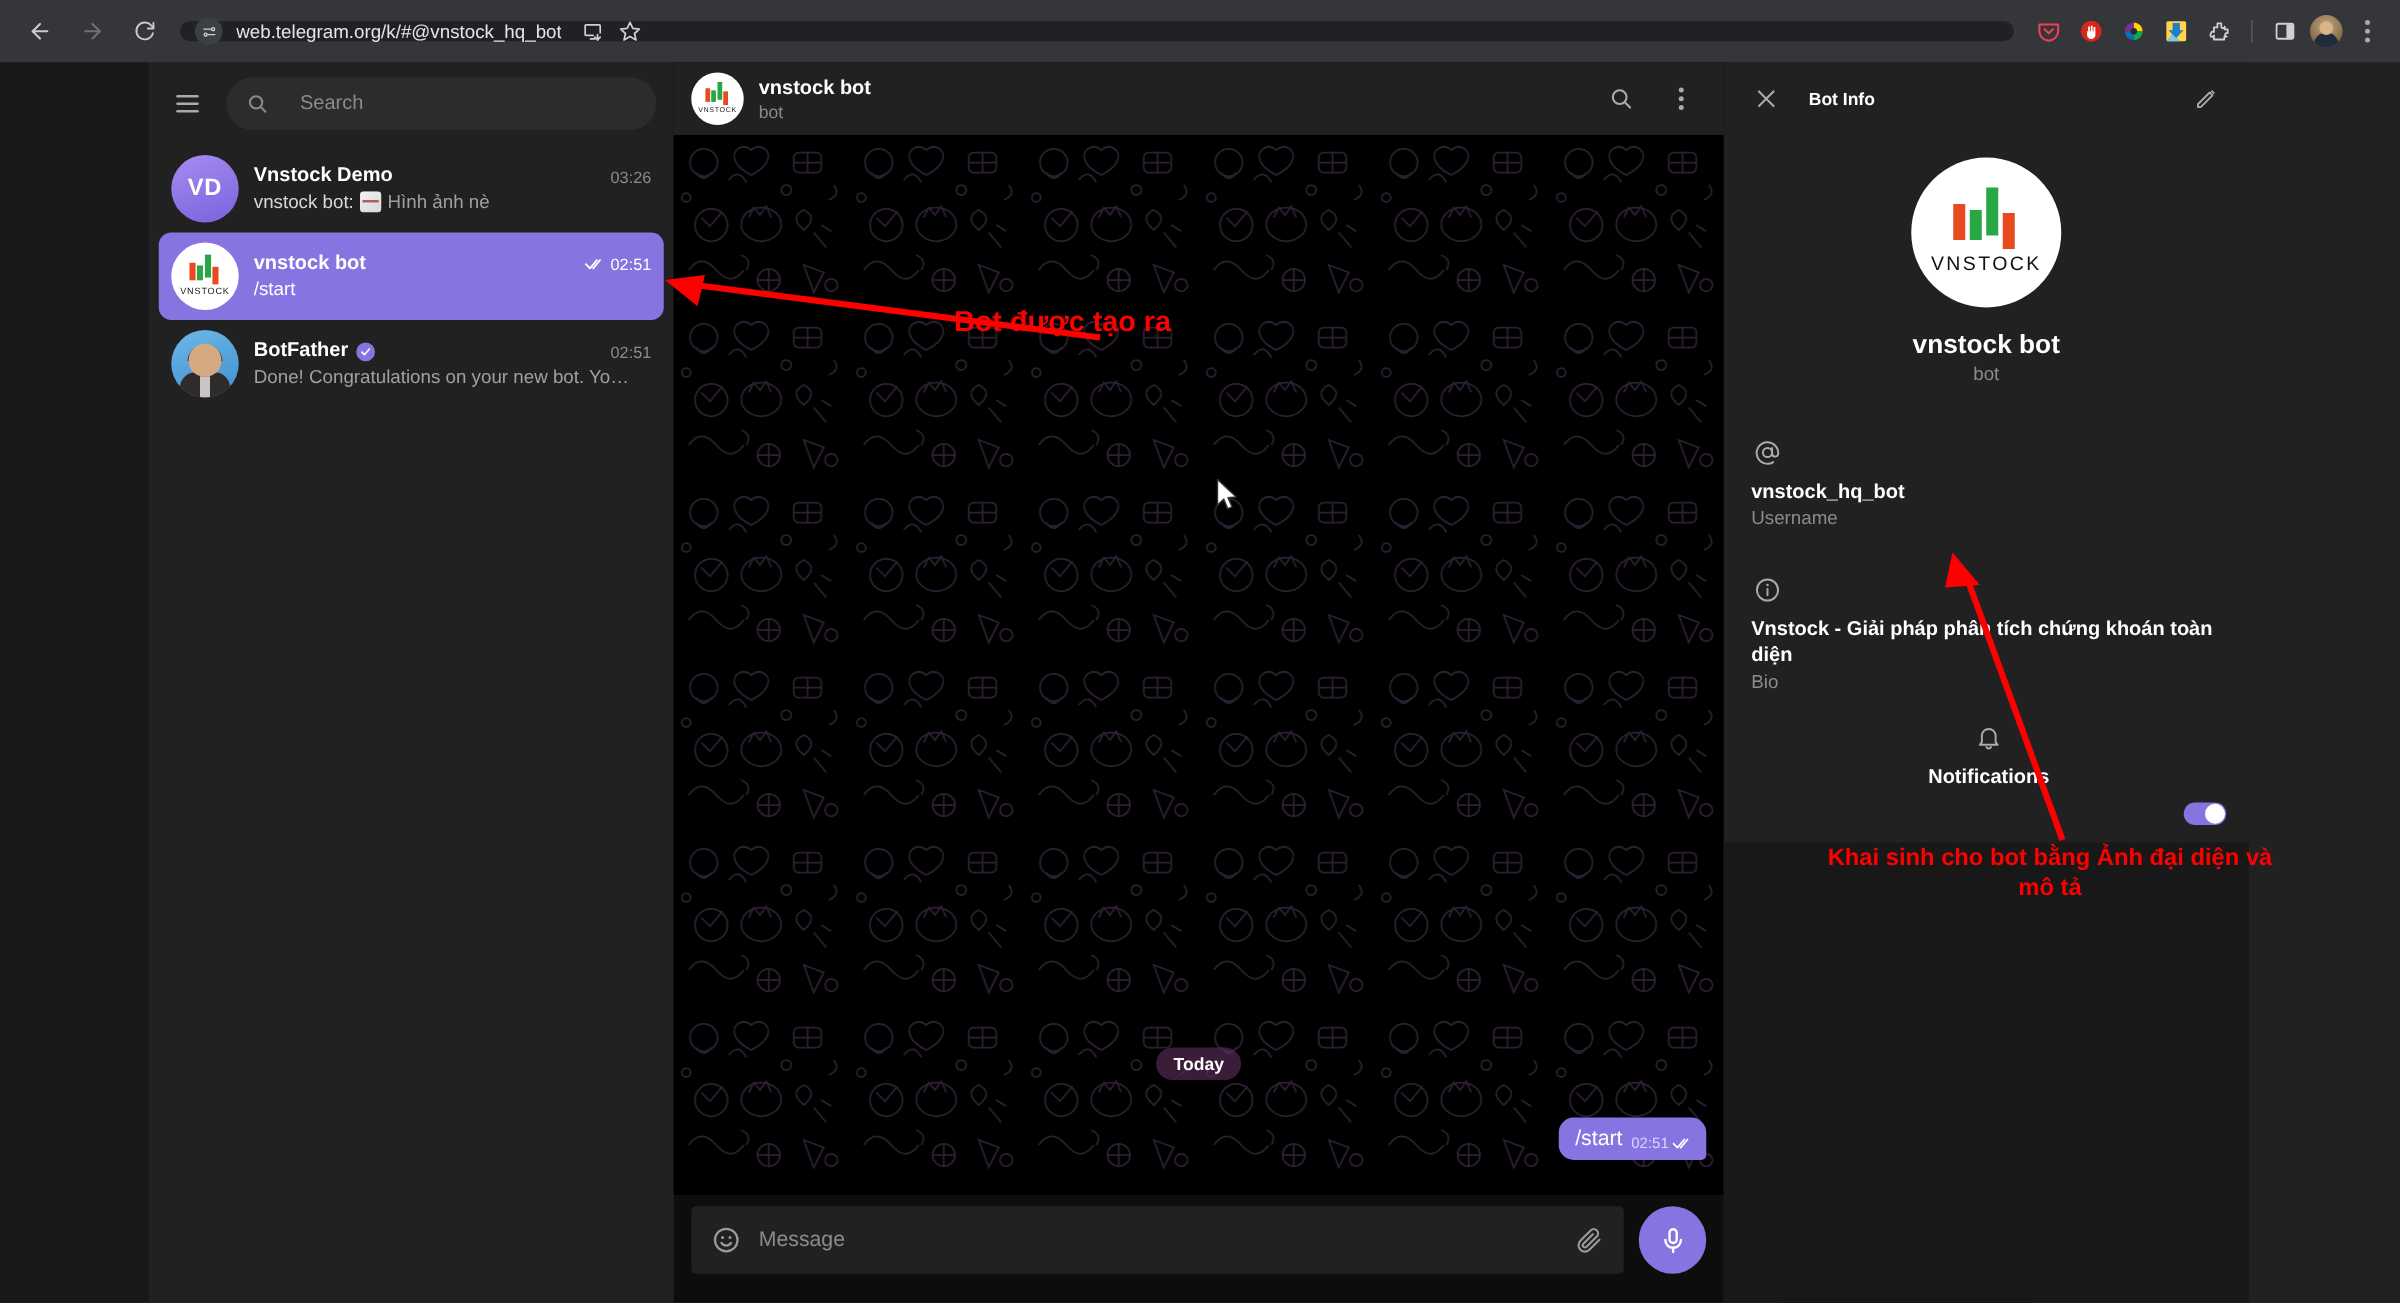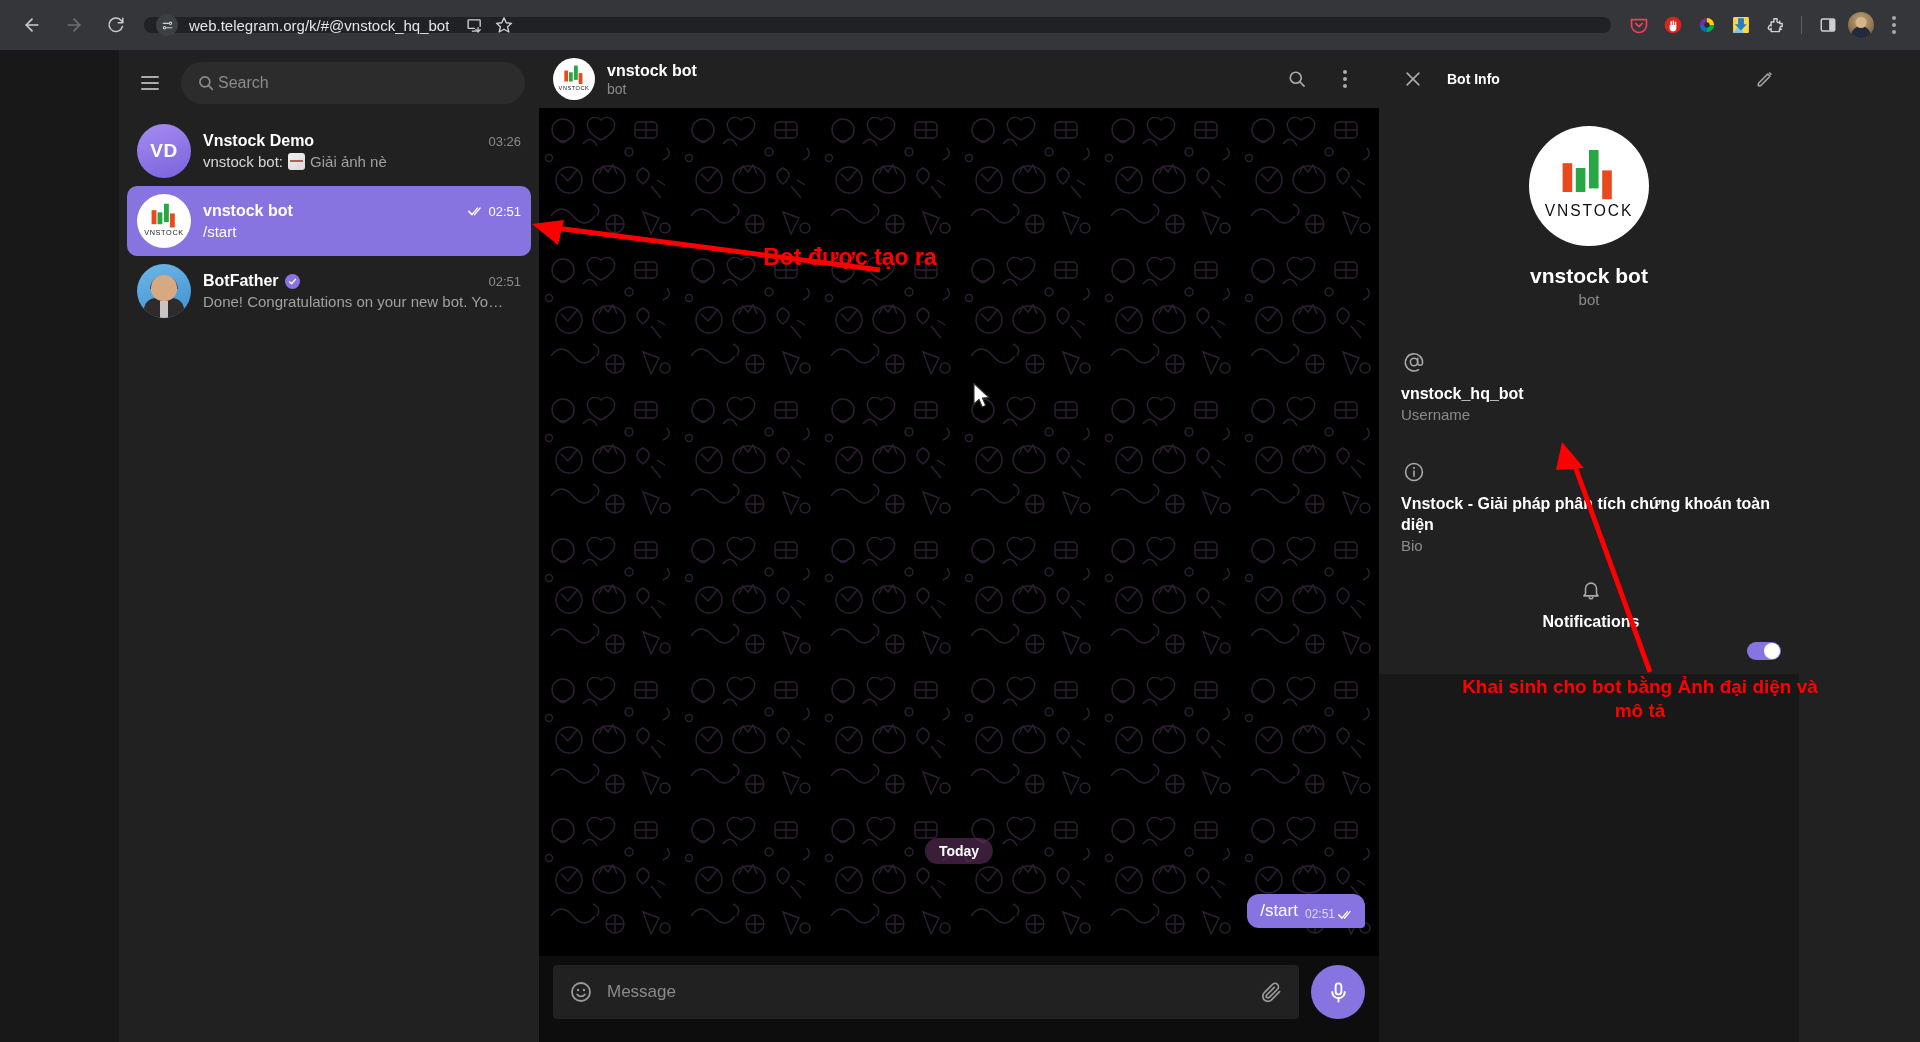--- a/index.html
+++ b/index.html
@@ -72,21 +72,21 @@
   }
   .chatlist-top { height: 66px; display: flex; align-items: center; padding: 0 14px 0 10px; gap: 10px; }
   .hamburger {
     width: 42px; height: 42px; border-radius: 50%;
     display: flex; flex-direction: column; align-items: center;
     justify-content: center; gap: 4px;
   }
   .hamburger span { display: block; width: 18px; height: 2px; background: #aaaaaa; border-radius: 1px; }
   .searchbox {
     flex: 1; height: 42px; background: #2c2c2c; border-radius: 21px;
-    display: flex; align-items: center; gap: 3px; padding: 0 16px;
+    display: flex; align-items: center; gap: 25px; padding: 0 16px;
   }
   .search-ph { color: #8b8b8b; font-size: 16px; }
 
   .chat-rows { flex: 1; overflow: hidden; padding: 0 8px; }
   .chat-row {
     height: 70px; border-radius: 10px; display: flex; align-items: center;
     gap: 12px; padding: 0 10px; position: relative;
   }
   .chat-row.active { background: #8774e1; }
   .c-avatar {
@@ -391,21 +391,21 @@
             <span>VD</span>
           </div>
           <div class="c-body">
             <div class="c-line1">
               <span class="c-title">Vnstock Demo</span>
               <span class="c-meta">03:26</span>
             </div>
             <div class="c-sub">
               <span class="sender">vnstock bot:</span>
               <span class="thumb-img"></span>
-              <span>Giải ảnh nè</span>
+              <span>Hình ảnh nè</span>
             </div>
           </div>
         </div>
 
         <div class="chat-row active">
           <div class="c-avatar av-vnstock">
             <svg class="vs-logo" viewBox="0 0 100 100">
               <rect x="50" y="18" width="9" height="34" fill="#27a844"></rect>
               <rect x="27" y="30" width="9" height="26" fill="#e8491f"></rect>
               <rect x="38" y="34" width="9" height="22" fill="#27a844"></rect>

